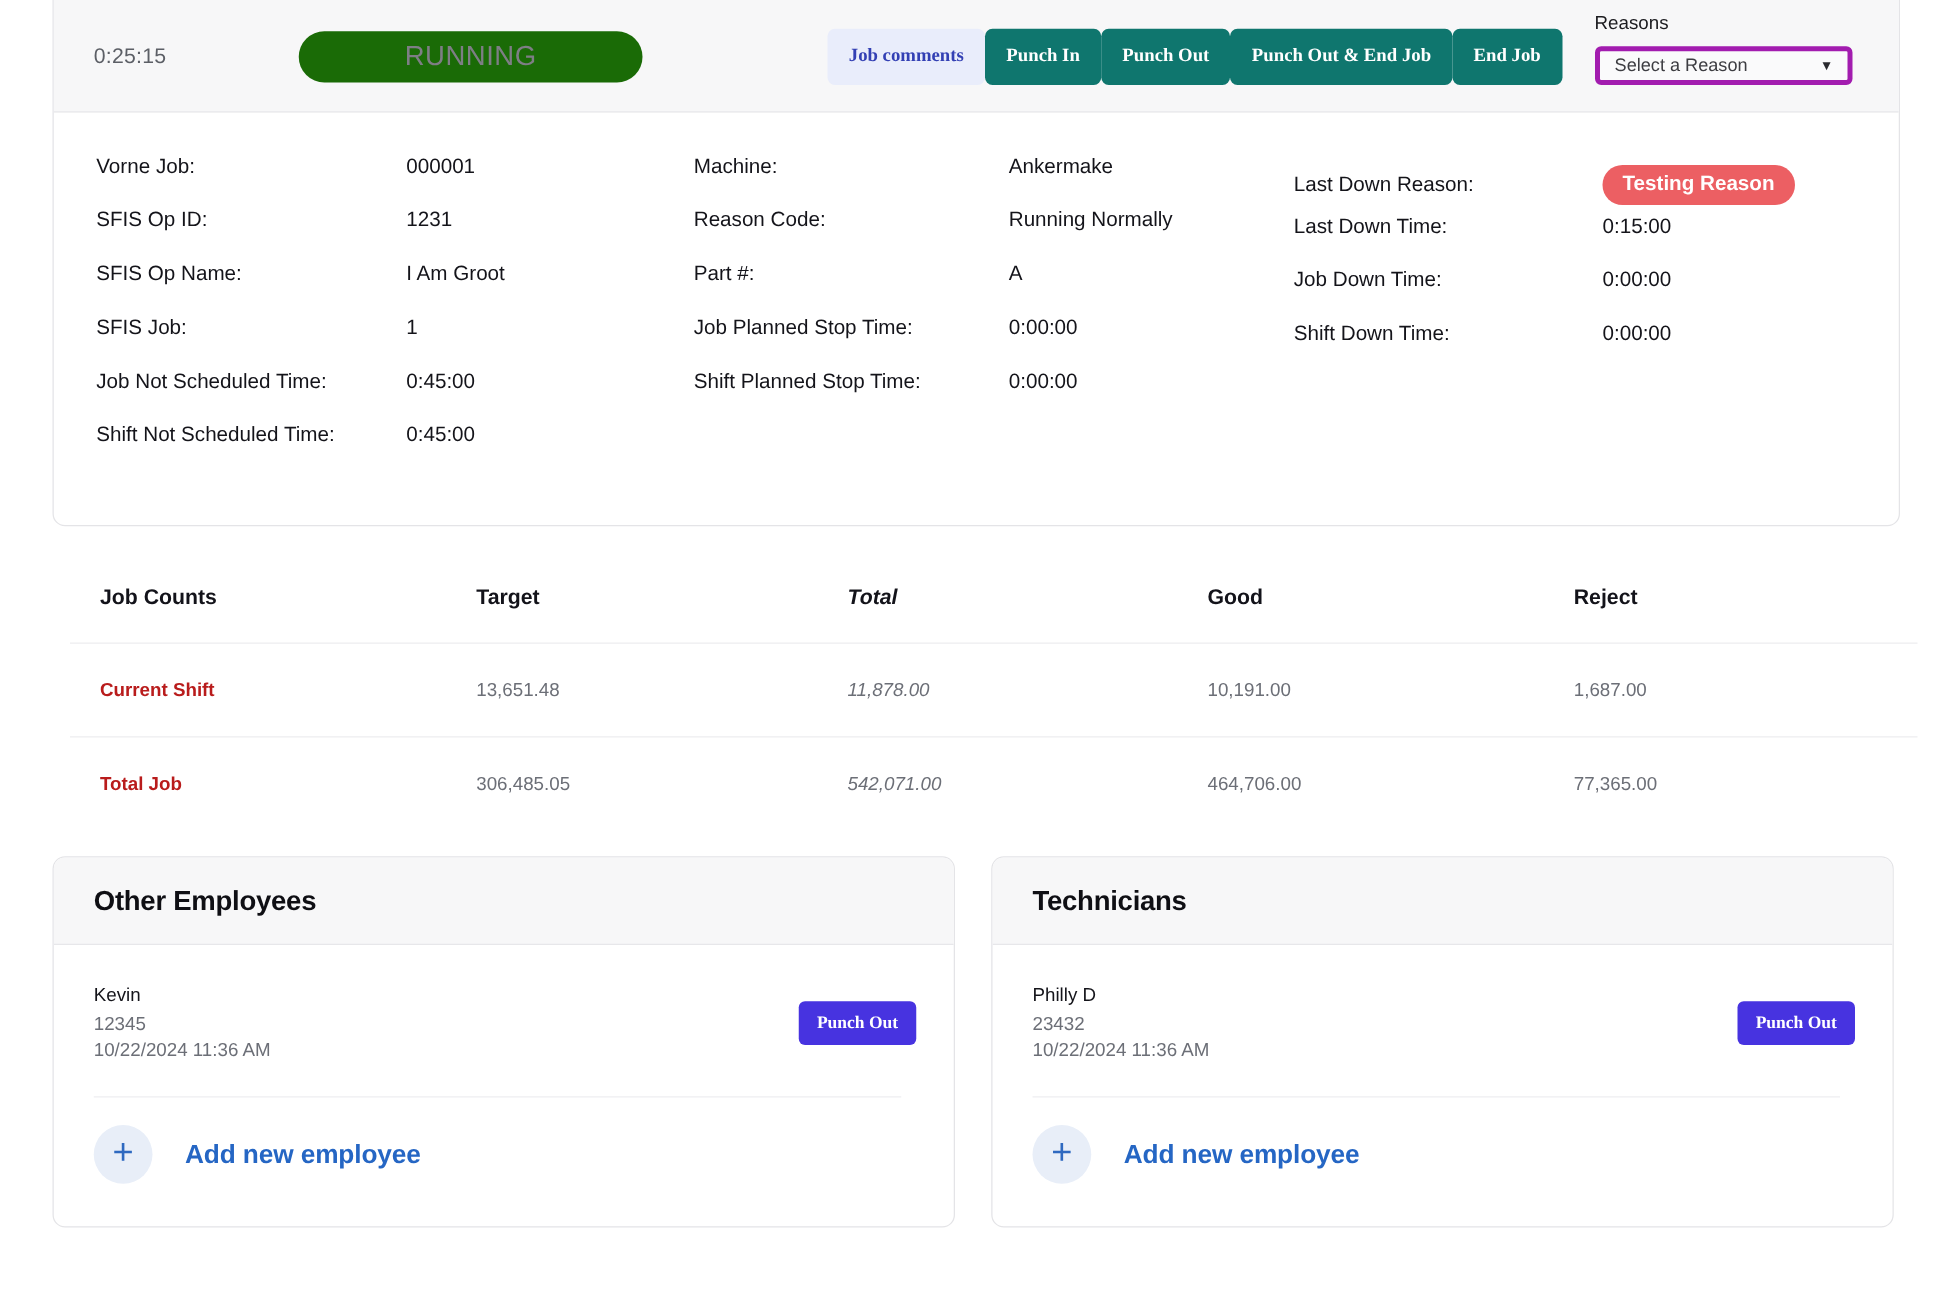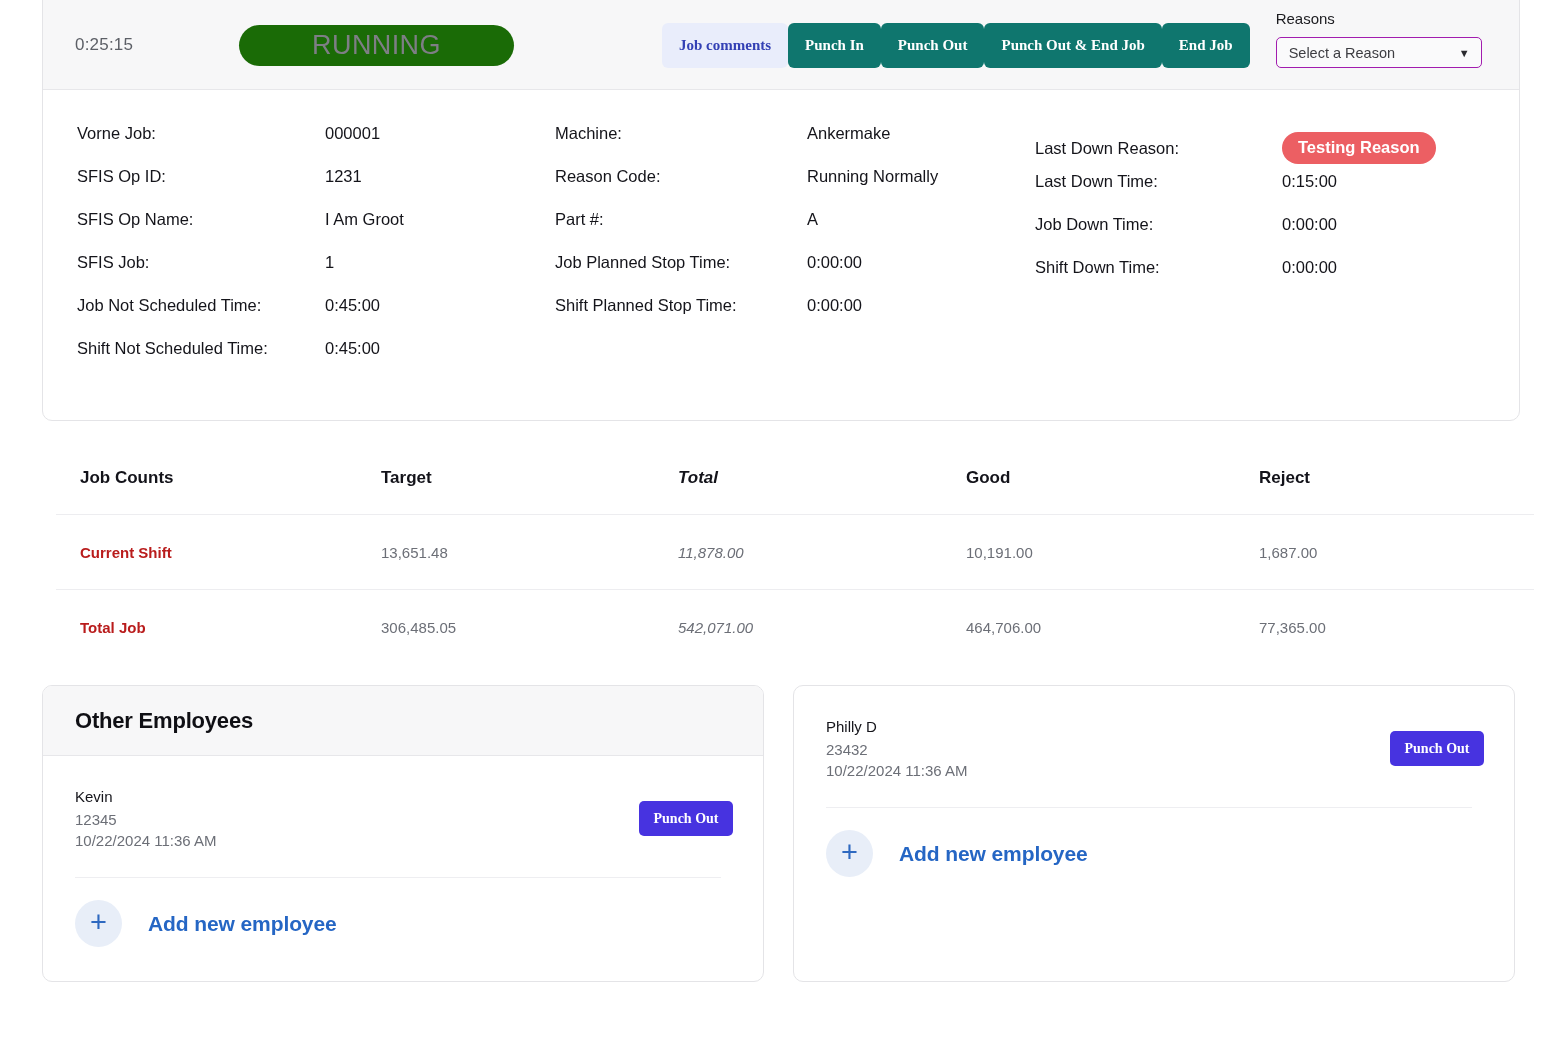--- a/index.html
+++ b/index.html
@@ -51,21 +51,21 @@
 
   .status-pill {
     width: 275px;
     height: 41px;
     border-radius: 21px;
     background: #1a6b06;
     display: flex;
     align-items: center;
     justify-content: center;
     color: #7e7e85;
-    font-size: 27px;
+    font-size: 22px;
     letter-spacing: 0.4px;
     margin-top: 14px;
     margin-left: 4px;
   }
 
   .hdr-actions {
     display: flex;
     align-items: center;
     margin-left: 148px;
     margin-top: 14px;
@@ -102,21 +102,21 @@
 
   .reasons-label {
     font-size: 15px;
     color: #1b1b1f;
     margin-bottom: 10px;
   }
 
   .reason-select {
     width: 206px;
     height: 31px;
-    border: 1px solid #a21caf;
+    border: 4px solid #a21caf;
     border-radius: 5px;
     background: #fafafb;
     display: flex;
     align-items: center;
     justify-content: space-between;
     padding: 0 11px 0 12px;
     font-size: 14.5px;
     color: #3d3d42;
     cursor: pointer;
   }
@@ -464,20 +464,23 @@
       <div class="add-row">
         <span class="plus-circle">
           <span class="plus-glyph">+</span>
         </span>
         <span class="add-label">Add new employee</span>
       </div>
     </div>
   </div>
 
   <div class="emp-card right">
+    <div class="emp-head">
+      <span class="emp-title">Technicians</span>
+    </div>
     <div class="emp-body">
       <div class="emp-person">
         <div>
           <div class="emp-name">Philly D</div>
           <div class="emp-id">23432</div>
           <div class="emp-time">10/22/2024 11:36 AM</div>
         </div>
         <button class="btn-punch-sm">Punch Out</button>
       </div>
       <div class="emp-divider"></div>

